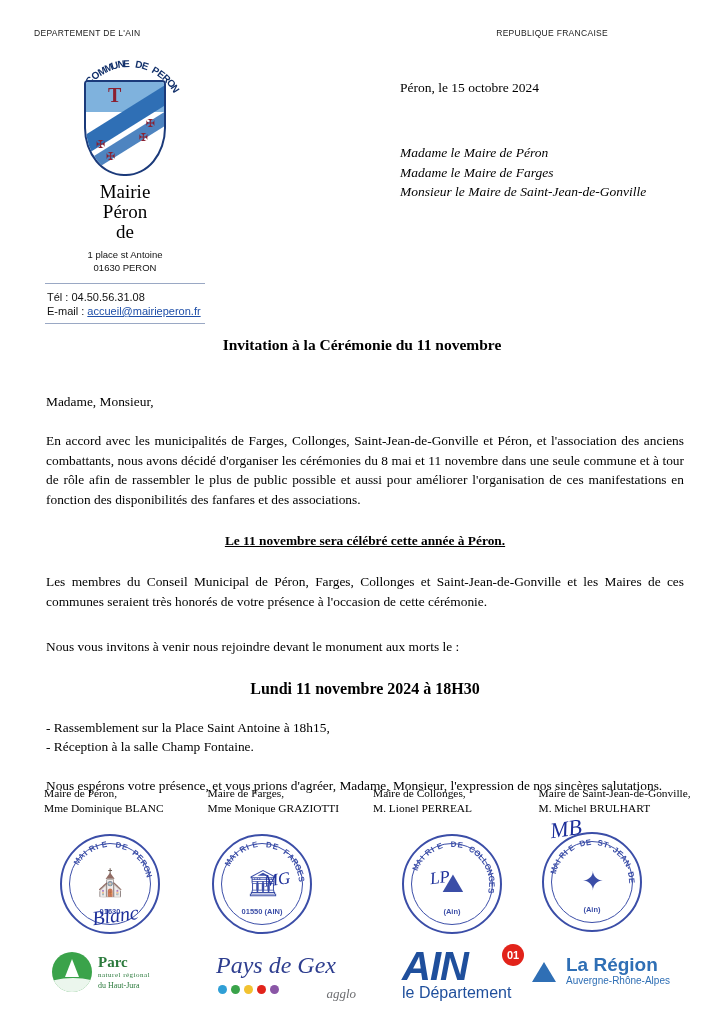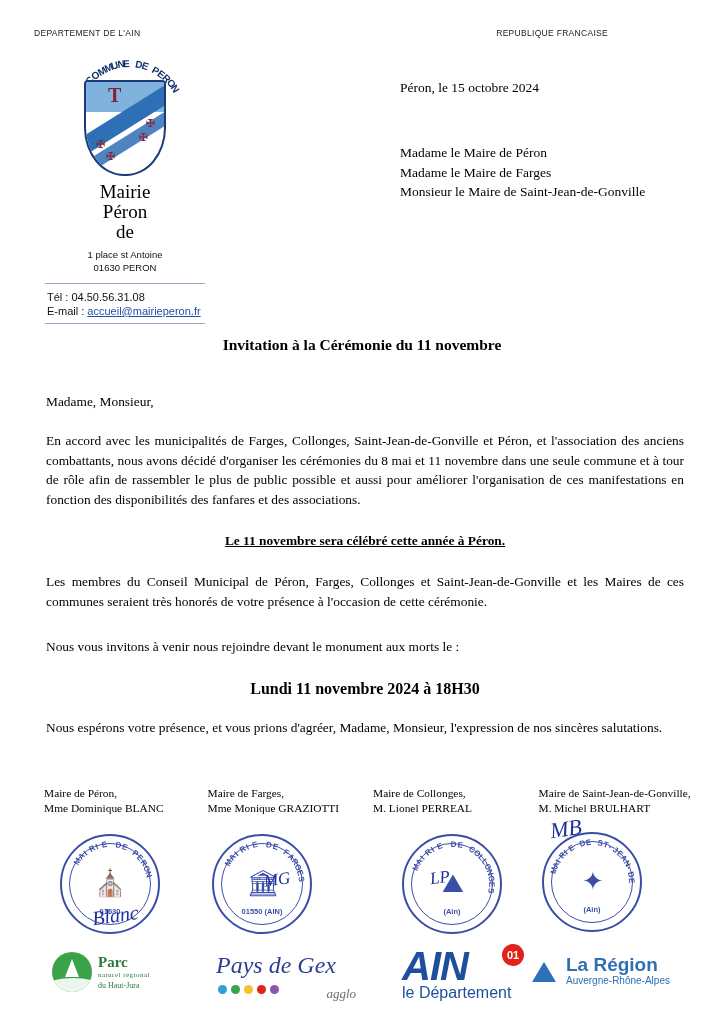--- a/index.html
+++ b/index.html
@@ -168,20 +168,21 @@
     left: 400px;
     top: 80px;
     font-size: 13.5px;
   }
   .recipients {
     position: absolute;
     left: 400px;
     top: 143px;
     font-size: 13.5px;
     line-height: 19.5px;
+    font-style: italic;
   }
 
   
   .doc-title {
     position: absolute;
     left: 0; right: 0;
     top: 336px;
     text-align: center;
     font-size: 15.5px;
     font-weight: bold;
@@ -492,20 +493,24 @@
 
   <div class="doc-title">Invitation à la Cérémonie du 11 novembre</div>
 
   <div class="body-text">
     <p class="salutation">Madame, Monsieur,</p>
     <p>En accord avec les municipalités de Farges, Collonges, Saint-Jean-de-Gonville et Péron, et l'association des anciens combattants, nous avons décidé d'organiser les cérémonies du 8 mai et 11 novembre dans une seule commune et à tour de rôle afin de rassembler le plus de public possible et aussi pour améliorer l'organisation de ces manifestations en fonction des disponibilités des fanfares et des associations.</p>
     <p class="center-bold-ul">Le 11 novembre sera célébré cette année à Péron.</p>
     <p>Les membres du Conseil Municipal de Péron, Farges, Collonges et Saint-Jean-de-Gonville et les Maires de ces communes seraient très honorés de votre présence à l'occasion de cette cérémonie.</p>
     <p class="invite-line">Nous vous invitons à venir nous rejoindre devant le monument aux morts le :</p>
     <p class="event-line">Lundi 11 novembre 2024 à 18H30</p>
+    <p class="bullets">
+      <span>- Rassemblement sur la Place Saint Antoine à 18h15,</span><br>
+      <span>- Réception à la salle Champ Fontaine.</span>
+    </p>
     <p class="closing">Nous espérons votre présence, et vous prions d'agréer, Madame, Monsieur, l'expression de nos sincères salutations.</p>
   </div>
 
   <div class="signatures">
     <div class="sig-col c1">
       <div>Maire de Péron,</div>
       <div>Mme Dominique BLANC</div>
     </div>
     <div class="sig-col c2">
       <div>Maire de Farges,</div>

